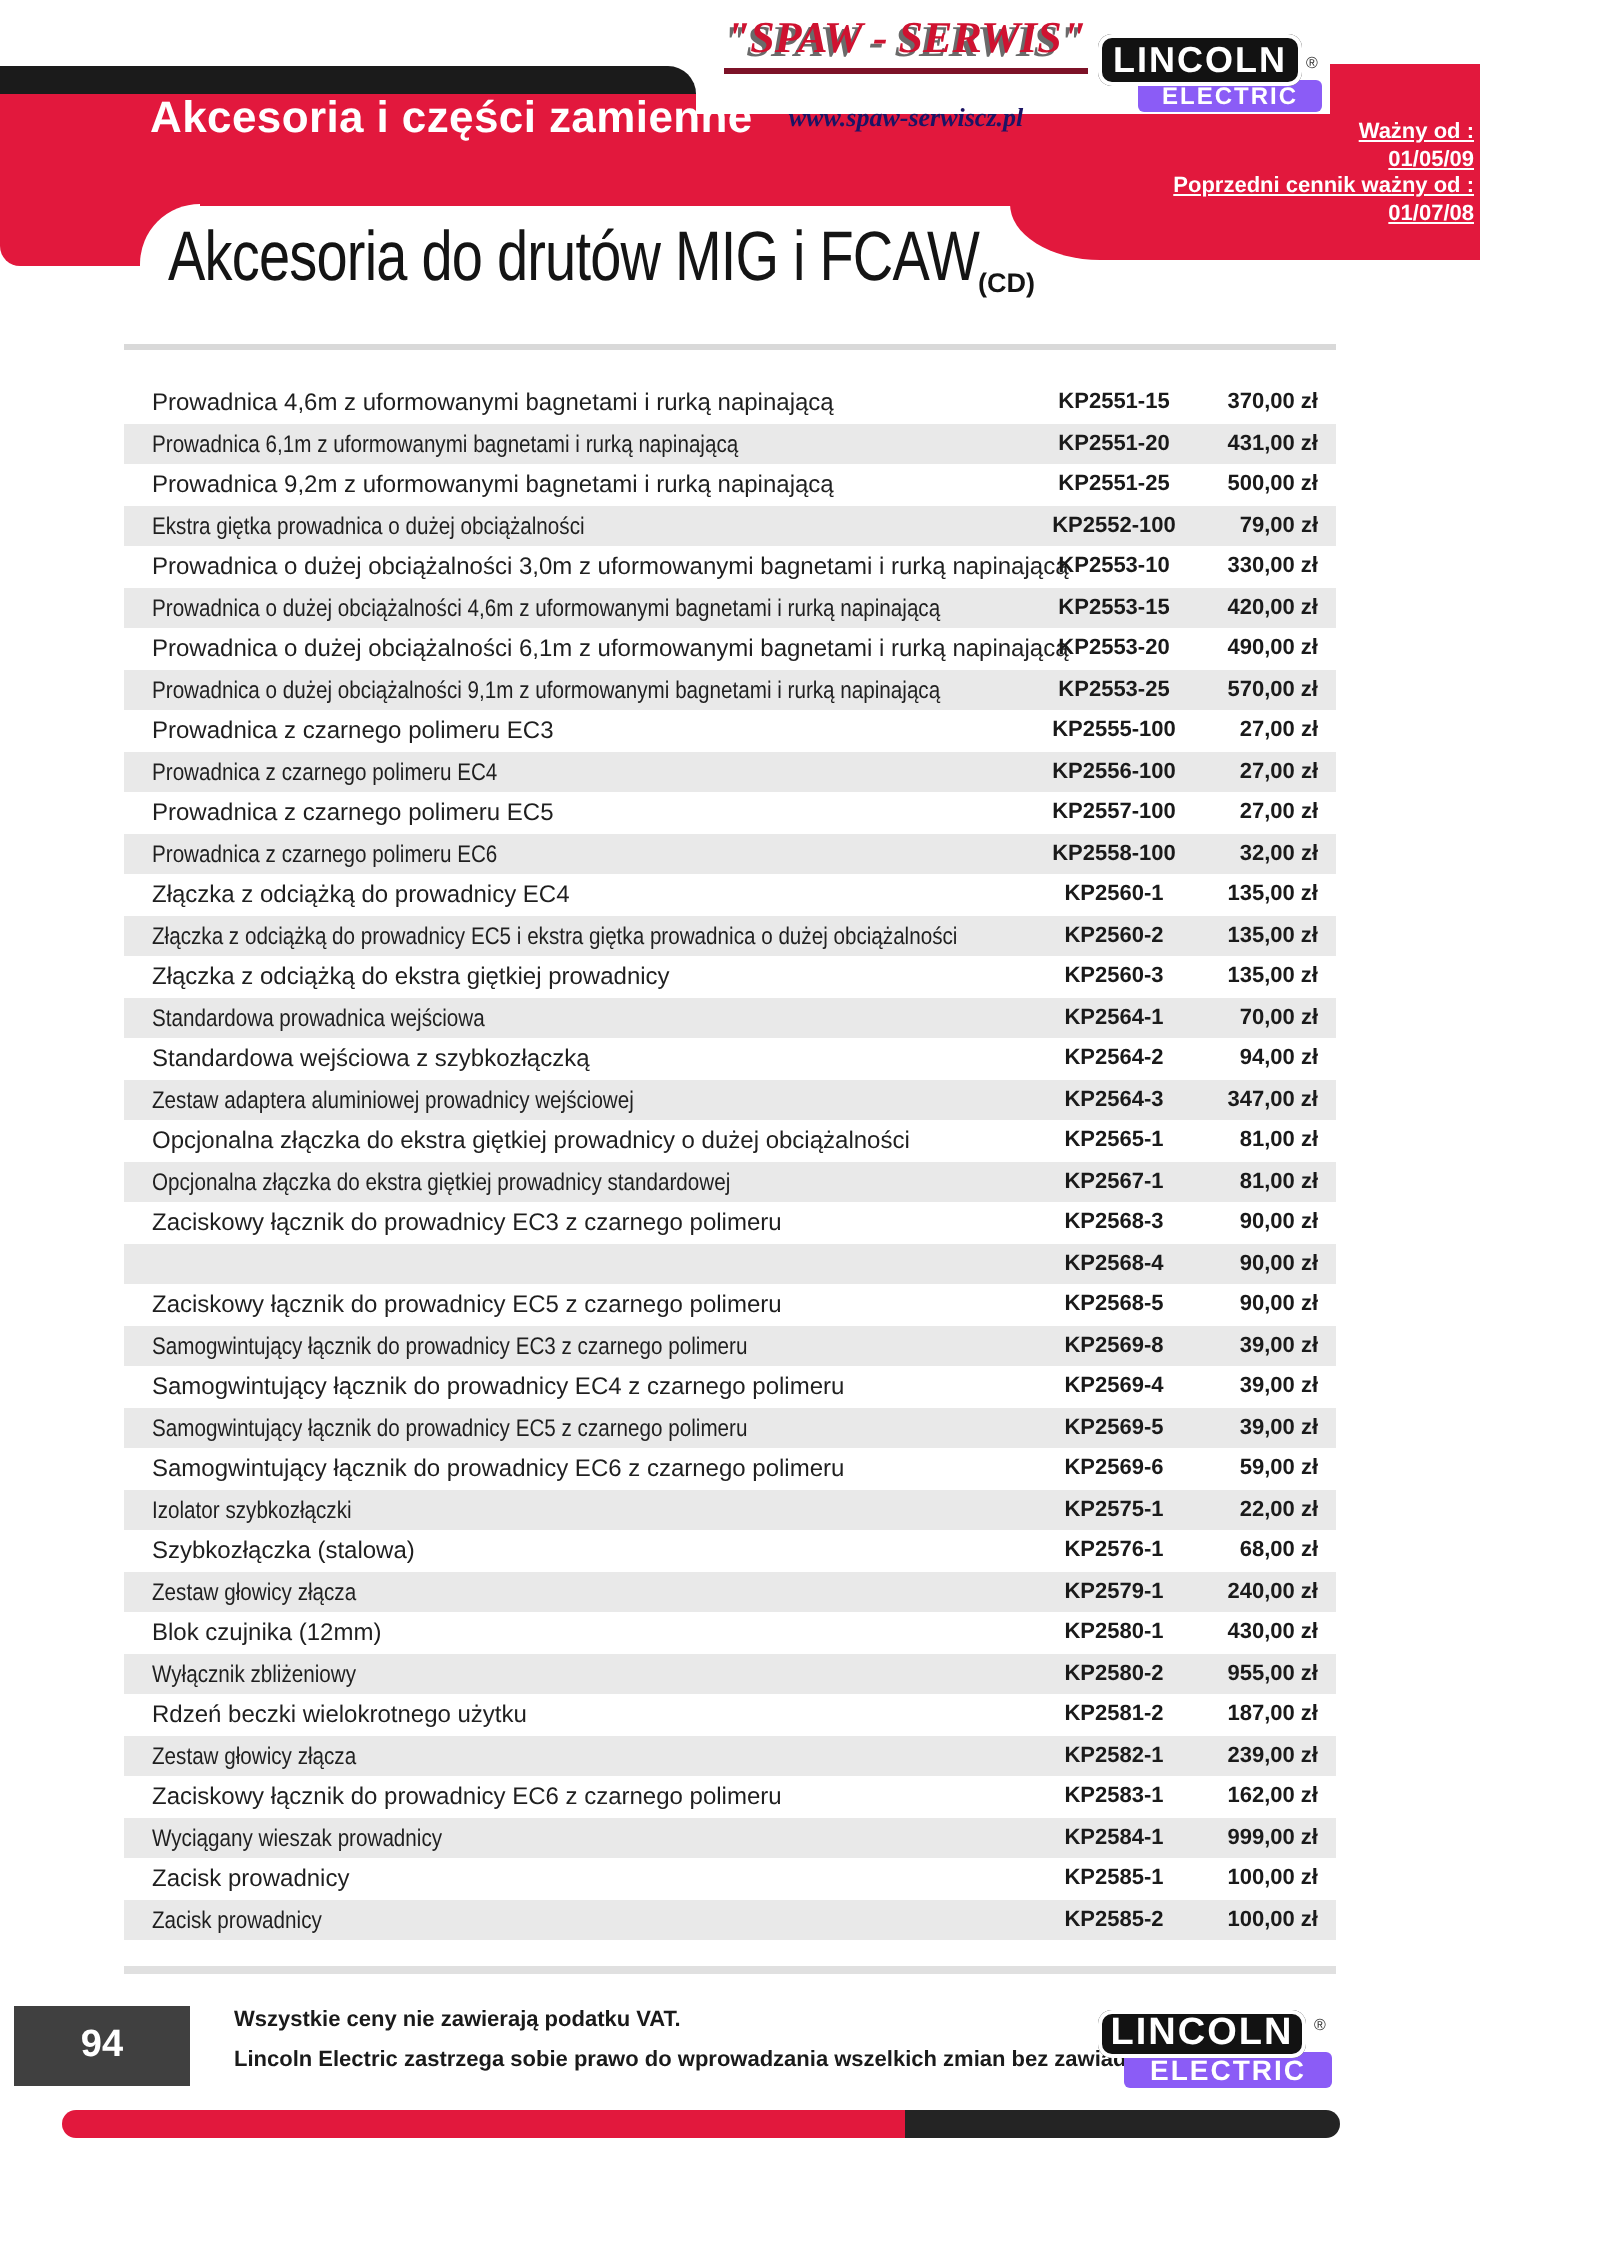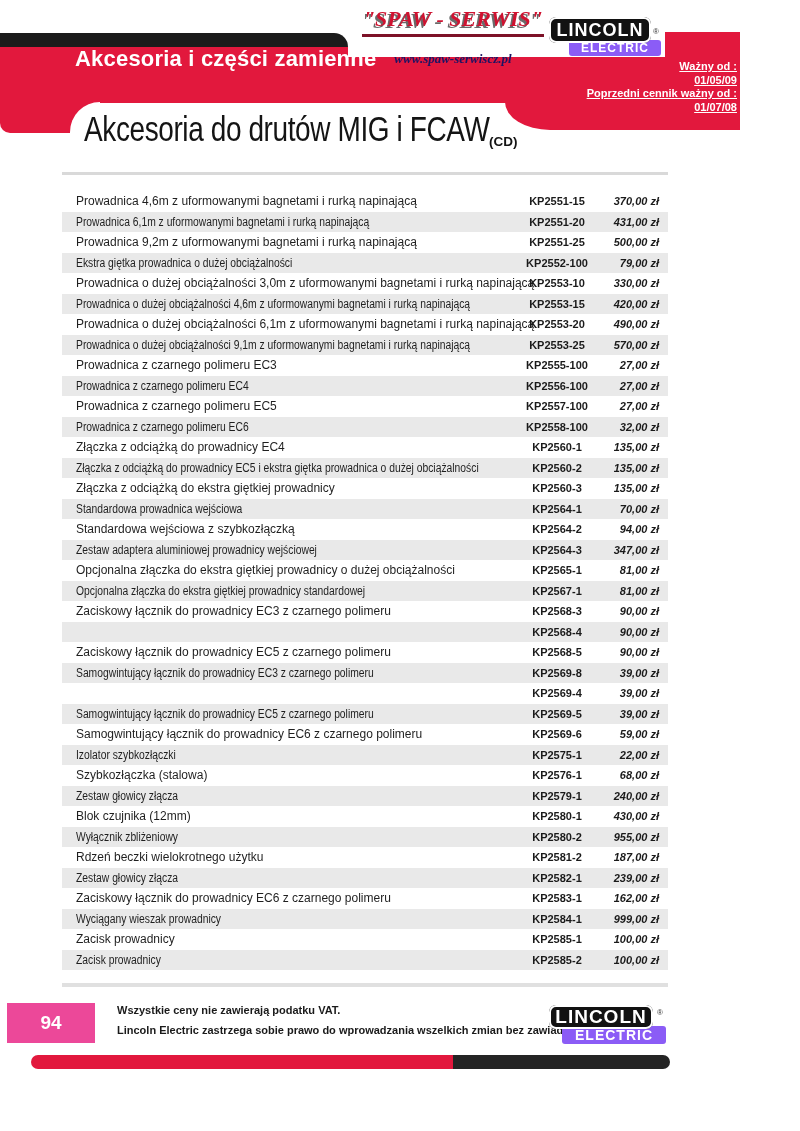--- a/index.html
+++ b/index.html
@@ -58,25 +58,25 @@
   .table-topline{position:absolute;left:62px;top:172px;width:606px;height:3px;background:#d9d9d9;}
   .price-table{position:absolute;left:62px;top:166px;width:606px;margin-top:25px;}
   .row{position:relative;height:20.5px;display:flex;align-items:center;background:#fff;}
   .row:nth-child(even){background:#e9e9e9;}
   .cell-desc{padding-left:14px;font-size:12px;color:#1f1f1f;white-space:nowrap;overflow:visible;}
   .row:nth-child(even) .cell-desc span{display:inline-block;transform:scaleX(0.86);
                                         transform-origin:0 50%;}
   .cell-part{position:absolute;left:435px;width:120px;text-align:center;
              font-size:11px;font-weight:bold;color:#1a1a1a;}
   .cell-price{position:absolute;right:9px;text-align:right;
-              font-size:11px;font-weight:bold;color:#1a1a1a;white-space:nowrap;font-style:italic;}
+              font-size:11px;font-weight:bold;color:#1a1a1a;white-space:nowrap;}
 
   
   .prefooter-line{position:absolute;left:62px;top:983px;width:606px;height:4px;background:#e0e0e0;}
-  .page-number-box{position:absolute;left:7px;top:1003px;width:88px;height:40px;background:#ec4899;
+  .page-number-box{position:absolute;left:7px;top:1003px;width:88px;height:40px;background:#404040;
                    color:#fff;font-weight:bold;font-size:19px;text-align:center;line-height:40px;}
   .footer-notes{position:absolute;left:117px;top:1000px;font-size:11px;font-weight:bold;
                 color:#1a1a1a;line-height:20px;white-space:nowrap;}
   .ftr-lincoln-red{left:562px;top:1026px;width:104px;height:18px;font-size:14px;line-height:18px;}
   .ftr-lincoln-black{left:549px;top:1005px;width:104px;height:24px;font-size:19px;line-height:24px;}
   .ftr-lincoln-reg{left:657px;top:1008px;}
   .bottom-bar{position:absolute;left:31px;top:1055px;width:639px;height:14px;border-radius:7px;
               background:linear-gradient(90deg,#e2183d 0%,#e2183d 66%,#242424 66%,#242424 100%);}
 </style>
 </head>
@@ -227,20 +227,21 @@
         <div class="cell-desc"><span>Zaciskowy łącznik do prowadnicy EC5 z czarnego polimeru</span></div>
         <div class="cell-part">KP2568-5</div>
         <div class="cell-price">90,00 zł</div>
       </div>
       <div class="row">
         <div class="cell-desc"><span>Samogwintujący łącznik do prowadnicy EC3 z czarnego polimeru</span></div>
         <div class="cell-part">KP2569-8</div>
         <div class="cell-price">39,00 zł</div>
       </div>
       <div class="row">
+        <div class="cell-desc"><span>Samogwintujący łącznik do prowadnicy EC4 z czarnego polimeru</span></div>
         <div class="cell-part">KP2569-4</div>
         <div class="cell-price">39,00 zł</div>
       </div>
       <div class="row">
         <div class="cell-desc"><span>Samogwintujący łącznik do prowadnicy EC5 z czarnego polimeru</span></div>
         <div class="cell-part">KP2569-5</div>
         <div class="cell-price">39,00 zł</div>
       </div>
       <div class="row">
         <div class="cell-desc"><span>Samogwintujący łącznik do prowadnicy EC6 z czarnego polimeru</span></div>

